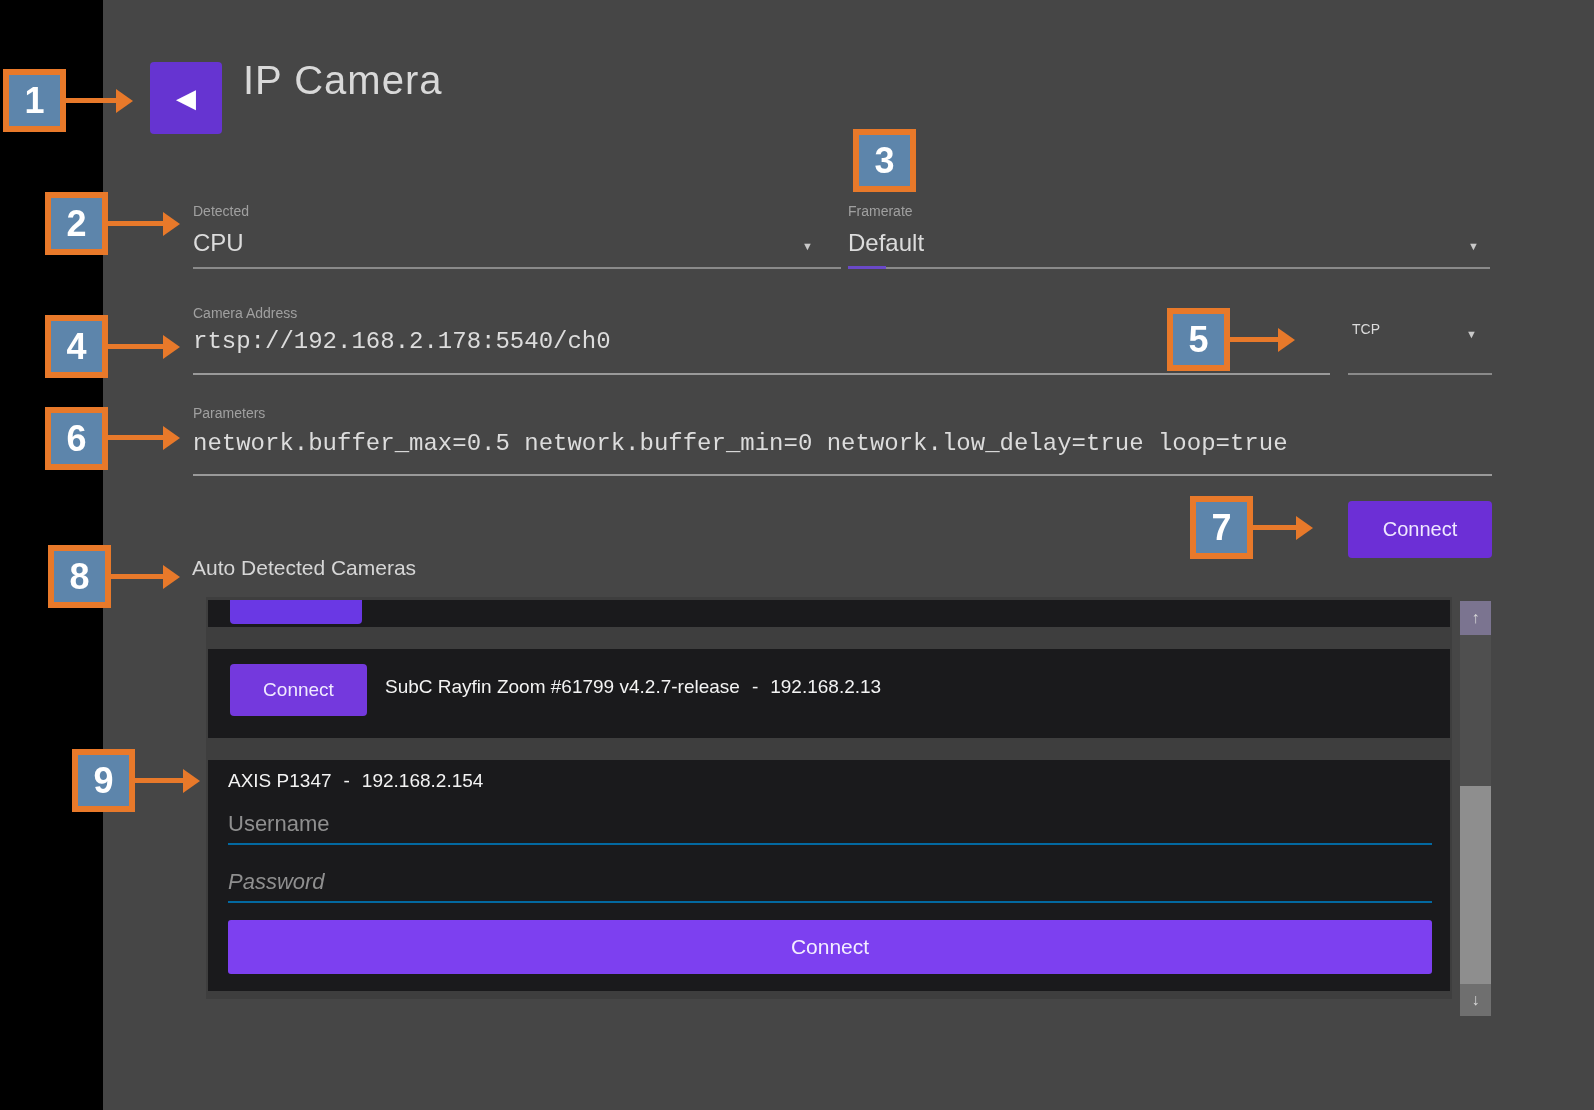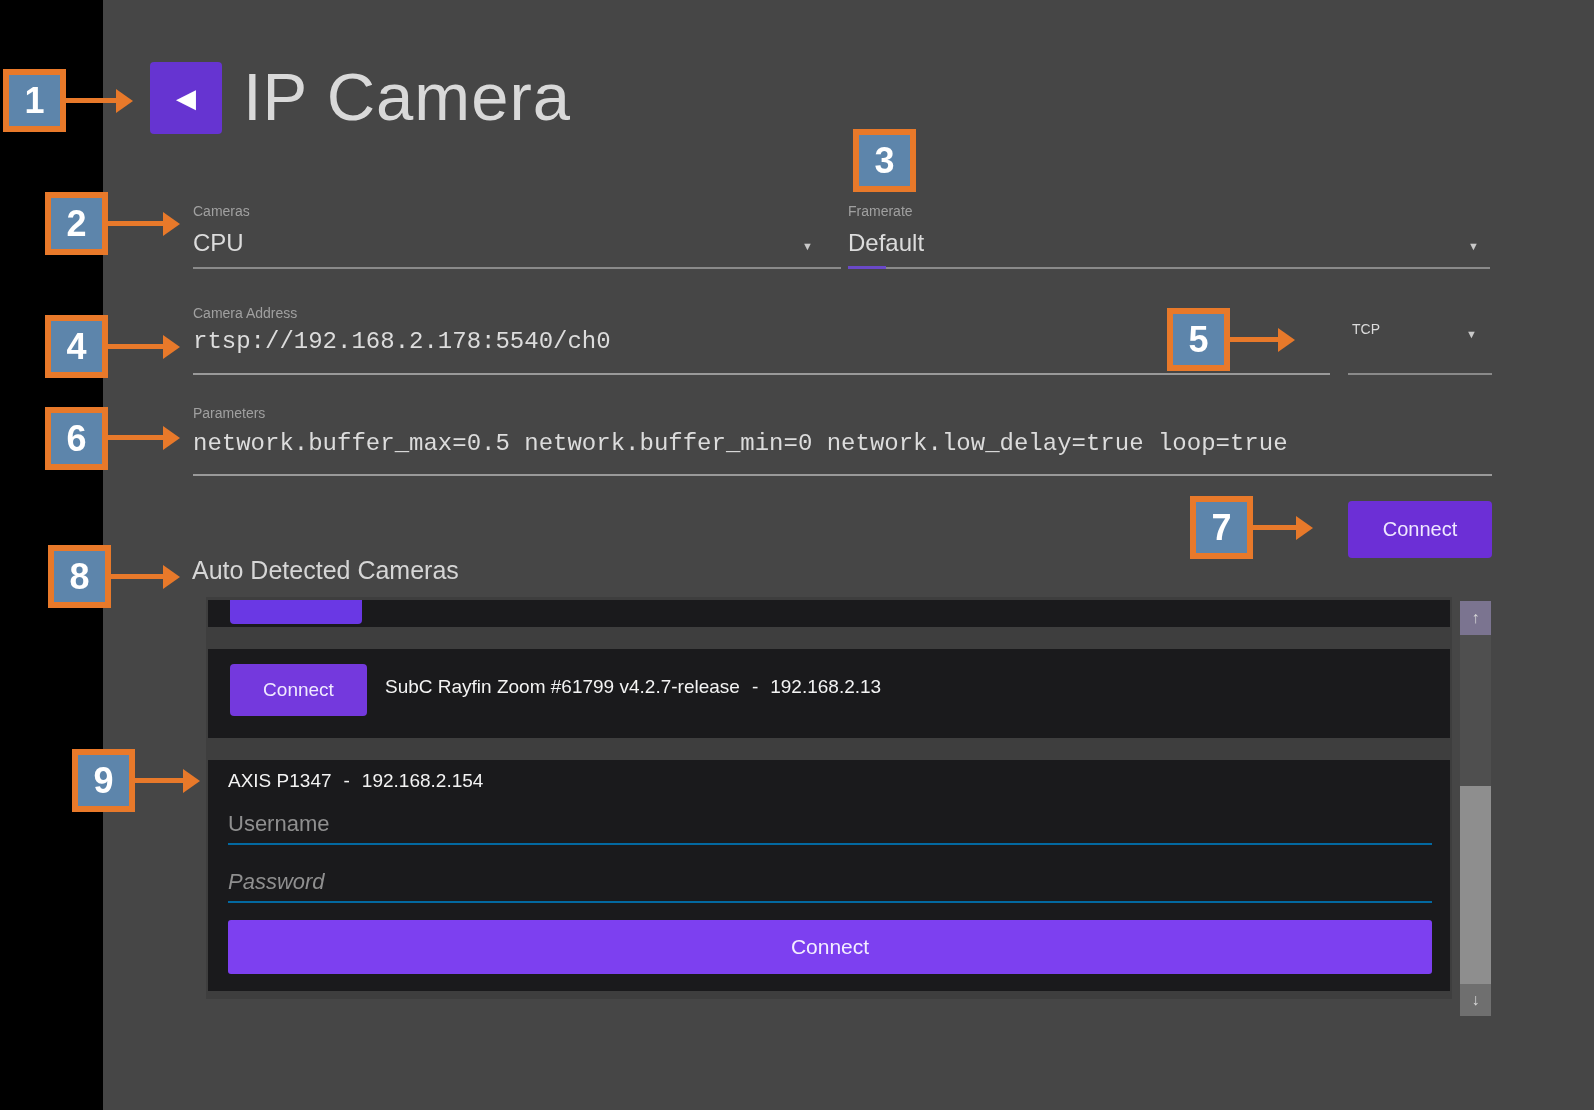--- a/index.html
+++ b/index.html
@@ -4,39 +4,39 @@
 <style>
   html,body{margin:0;padding:0;background:#000;}
   .stage{position:relative;width:1594px;height:1110px;background:#000;overflow:hidden;
          font-family:"Liberation Sans",sans-serif;-webkit-font-smoothing:antialiased;}
   .app-bg{position:absolute;left:103px;top:0;width:1491px;height:1110px;background:#464646;}
 
   
   .back-btn{position:absolute;left:150px;top:62px;width:72px;height:72px;background:#6634d1;
             border-radius:4px;display:flex;align-items:center;justify-content:center;cursor:pointer;}
   .back-btn .glyph{color:#fff;font-size:26px;line-height:1;}
-  .page-title{position:absolute;left:243px;top:58px;font-size:67px;font-weight:300;color:#d9d9d9;letter-spacing:1px;}
+  .page-title{position:absolute;left:243px;top:58px;font-size:40px;font-weight:300;color:#d9d9d9;letter-spacing:1px;}
 
   
   .fld-label{position:absolute;font-size:14px;color:#a0a0a0;}
   .fld-value{position:absolute;font-size:24px;color:#dcdcdc;}
   .underline{position:absolute;height:2px;background:#9a9a9a;}
   .underline.dim{background:#8a8a8a;}
   .accent-seg{position:absolute;height:3px;background:#6a49c8;}
   .dd-arrow{position:absolute;font-size:11px;color:#c9c9c9;}
   .txt-input{position:absolute;background:transparent;border:none;outline:none;
              font-family:Liberation Mono, monospace;font-size:24px;color:#dcdcdc;padding:0;}
 
   
   .connect-main{position:absolute;left:1348px;top:501px;width:144px;height:57px;background:#6c2fd6;
                 border-radius:4px;display:flex;align-items:center;justify-content:center;
                 color:#efe8ff;font-size:20px;cursor:pointer;}
 
   
-  .section-heading{position:absolute;left:192px;top:556px;font-size:25px;color:#d6d6d6;}
+  .section-heading{position:absolute;left:192px;top:556px;font-size:21px;color:#d6d6d6;}
   .list-backdrop{position:absolute;left:206px;top:597px;width:1246px;height:402px;background:#3e3e3e;}
   .cam-row{position:absolute;background:#1a1a1c;}
   .row-partial{left:208px;top:600px;width:1242px;height:27px;}
   .btn-partial{position:absolute;left:230px;top:600px;width:132px;height:24px;background:#6a38e4;
                border-radius:0 0 4px 4px;cursor:pointer;}
   .row-subc{left:208px;top:649px;width:1242px;height:89px;}
   .btn-small{position:absolute;left:230px;top:664px;width:137px;height:52px;background:#7439dd;
              border-radius:4px;display:flex;align-items:center;justify-content:center;
              color:#f0eaff;font-size:19px;cursor:pointer;}
   .cam-title{position:absolute;font-size:19px;font-weight:normal;color:#f3f3f3;}
@@ -79,21 +79,21 @@
 <body>
 
 <div class="stage">
   <div class="app-bg"></div>
 
   <div class="back-btn">
     <span class="glyph">◀</span>
   </div>
   <div class="page-title">IP Camera</div>
 
-  <div class="fld-label" style="left:193px;top:203px;">Cameras</div>
+  <div class="fld-label" style="left:193px;top:203px;">Detected</div>
   <div class="fld-value" style="left:193px;top:229px;">CPU</div>
   <span class="dd-arrow" style="left:802px;top:240px;">▼</span>
   <div class="underline dim" style="left:193px;top:267px;width:648px;"></div>
 
   <div class="fld-label" style="left:848px;top:203px;">Framerate</div>
   <div class="fld-value" style="left:848px;top:229px;">Default</div>
   <span class="dd-arrow" style="left:1468px;top:240px;">▼</span>
   <div class="underline dim" style="left:848px;top:267px;width:642px;"></div>
   <div class="accent-seg" style="left:848px;top:266px;width:38px;"></div>
 

